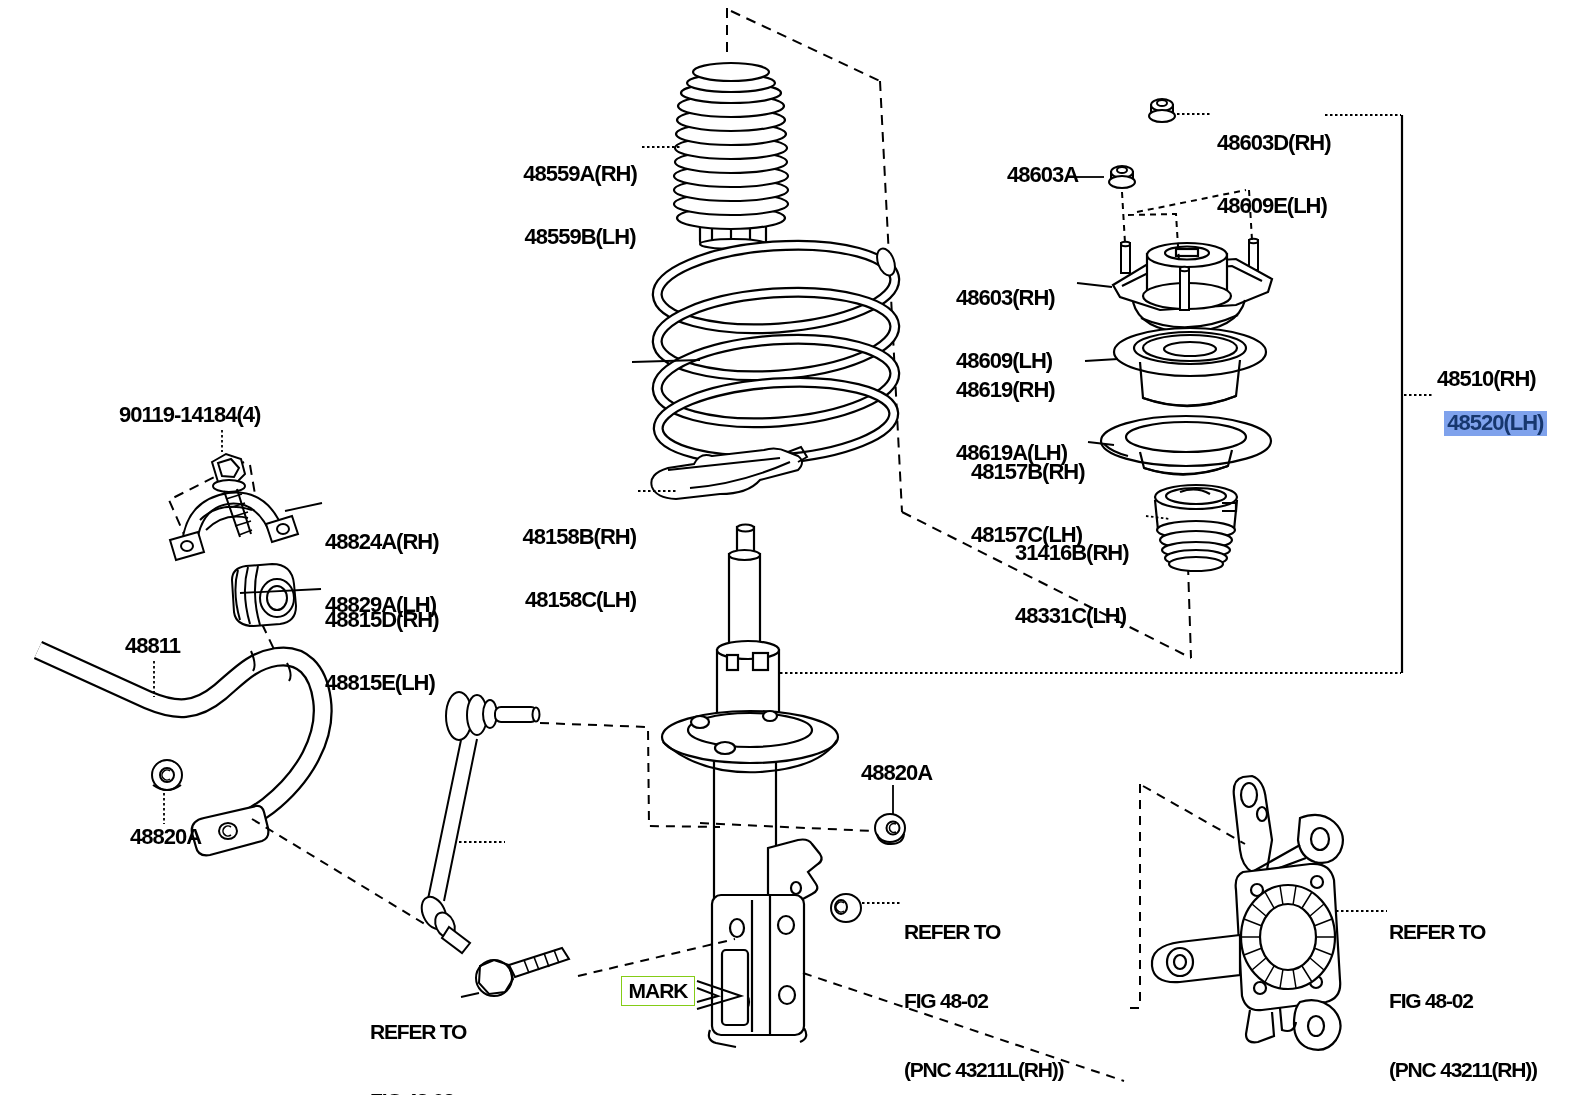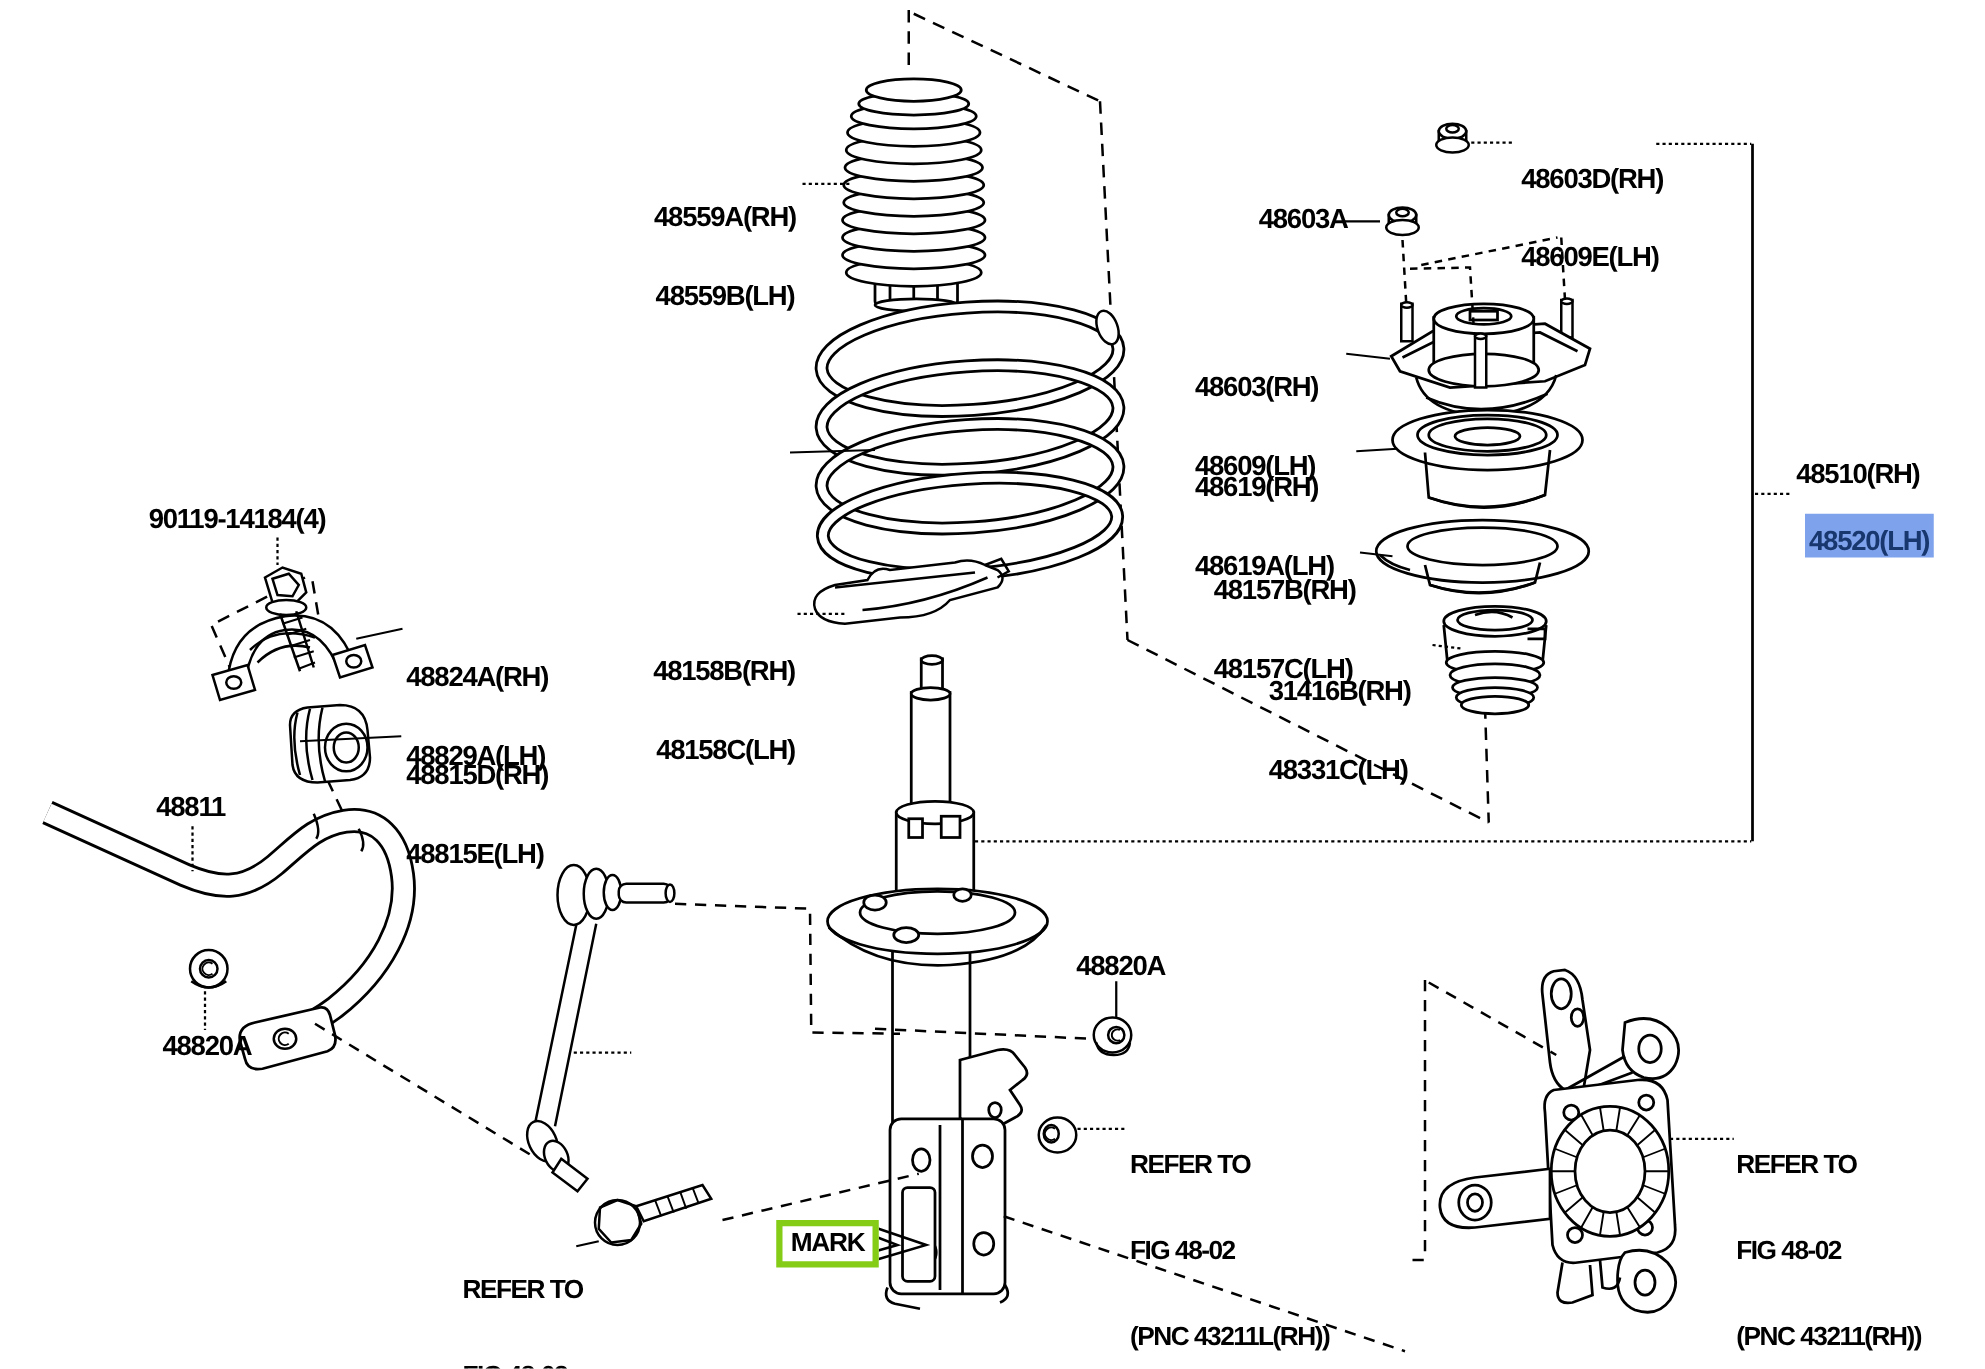--- a/index.html
+++ b/index.html
@@ -4,24 +4,24 @@
 <style>
   html,body{margin:0;padding:0;background:#fff;}
   #stage{position:relative;width:1588px;height:1095px;background:#fff;overflow:hidden;
          font-family:"Liberation Sans",sans-serif;}
   #art{position:absolute;left:0;top:0;}
   .lbl{position:absolute;font-weight:bold;font-size:22px;line-height:21px;
        letter-spacing:-1px;color:#000;white-space:pre;}
   .ra{text-align:right;width:124px;}
   .refer{position:absolute;font-weight:bold;font-size:21px;line-height:23px;
          letter-spacing:-1.2px;color:#000;white-space:pre;}
-  .hl{display:inline-block;background:#7FA2EC;color:#17376E;padding:11px 4px 3px 3px;
+  .hl{display:inline-block;background:#7FA2EC;color:#17376E;padding:1px 4px 3px 3px;
       margin-left:-3px;}
   #markbox{position:absolute;left:621px;top:976px;width:72px;height:28px;
-           border:5px solid #84cc16;text-align:center;font-weight:bold;font-size:21px;
+           border:1px solid #84cc16;text-align:center;font-weight:bold;font-size:21px;
            line-height:28px;letter-spacing:-1px;background:#fff;}
   #figcode{position:absolute;left:1503px;top:1066px;font-size:18px;letter-spacing:0.5px;
            color:#000;font-weight:normal;margin-top:41px;}
 </style>
 </head>
 <body>
 
 <div id="stage">
 
 <svg id="art" width="1588" height="1095" viewBox="0 0 1588 1095">
@@ -357,21 +357,21 @@
 </div>
 
 
 <div class="lbl" style="left:1217px;top:90px;">
   <div>48603D(RH)</div>
   <div>48609E(LH)</div>
 </div>
 
 <div class="lbl" style="left:1007px;top:164px;">48603A</div>
 
-<div class="lbl" style="left:956px;top:257px;">
+<div class="lbl" style="left:956px;top:245px;">
   <div>48603(RH)</div>
   <div>48609(LH)</div>
 </div>
 
 <div class="lbl" style="left:956px;top:337px;">
   <div>48619(RH)</div>
   <div>48619A(LH)</div>
 </div>
 
 <div class="lbl" style="left:971px;top:419px;">

